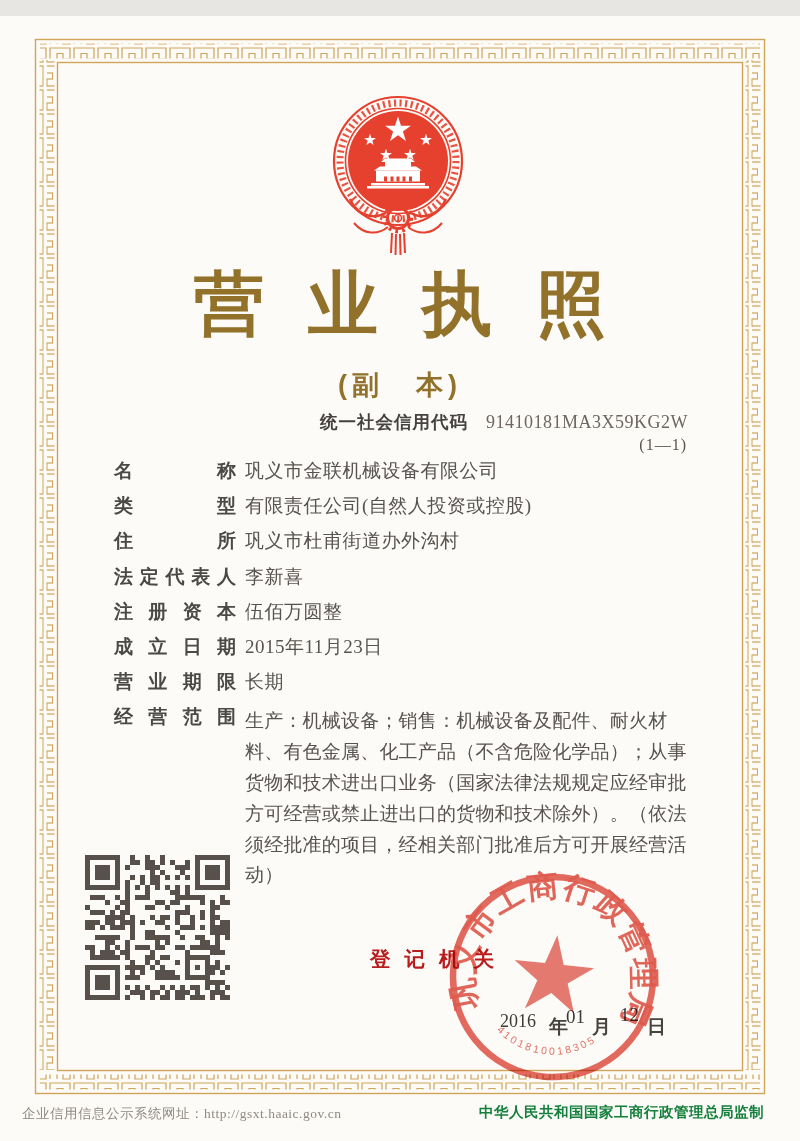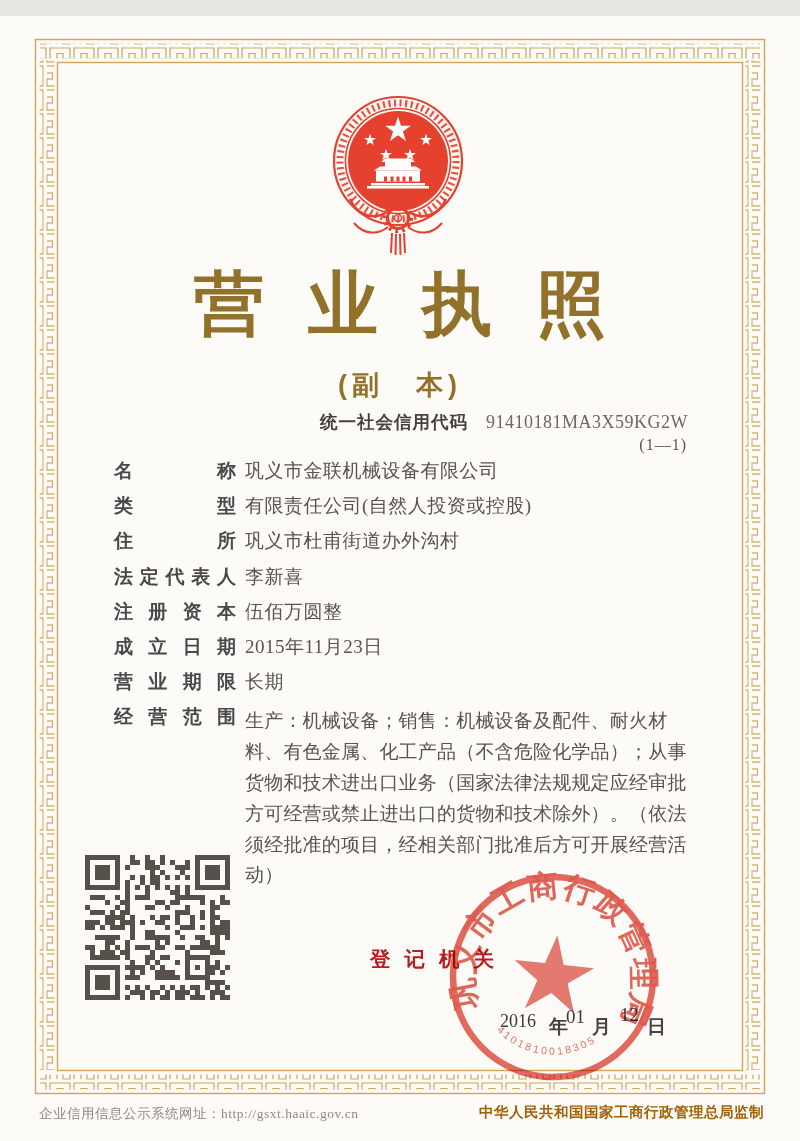--- a/index.html
+++ b/index.html
@@ -60,25 +60,25 @@
   .dateline span{position:absolute;z-index:2;}
   .d-num{font-family:"Liberation Serif",serif;font-size:18px;color:#3e3a36;}
   .d-unit{font-size:19px;font-weight:600;color:#46423e;}
   .d-year{left:500px;top:995px;}
   .d-yunit{left:549px;top:998px;}
   .d-month{left:566px;top:990px;font-size:19px;}
   .d-munit{left:592px;top:998px;}
   .d-day{left:620px;top:988px;font-size:19px;}
   .d-dunit{left:647px;top:998px;}
   .foot-left{
-    position:absolute;left:39px;top:1089px;font-size:13.5px;color:#8f8983;
+    position:absolute;left:22px;top:1089px;font-size:13.5px;color:#8f8983;
     font-family:"Liberation Serif",serif;letter-spacing:.5px;z-index:1;
   }
   .foot-right{
-    position:absolute;right:36px;top:1087px;font-size:14.5px;color:#a16207;
+    position:absolute;right:36px;top:1087px;font-size:14.5px;color:#15803d;
     font-weight:600;font-family:"Liberation Serif",serif;letter-spacing:.5px;z-index:1;text-align:right;
   }
 </style>
 </head>
 <body>
 
 <div class="page">
 
   <svg class="frame" width="800" height="1141" viewBox="0 0 800 1141">
     <defs>

